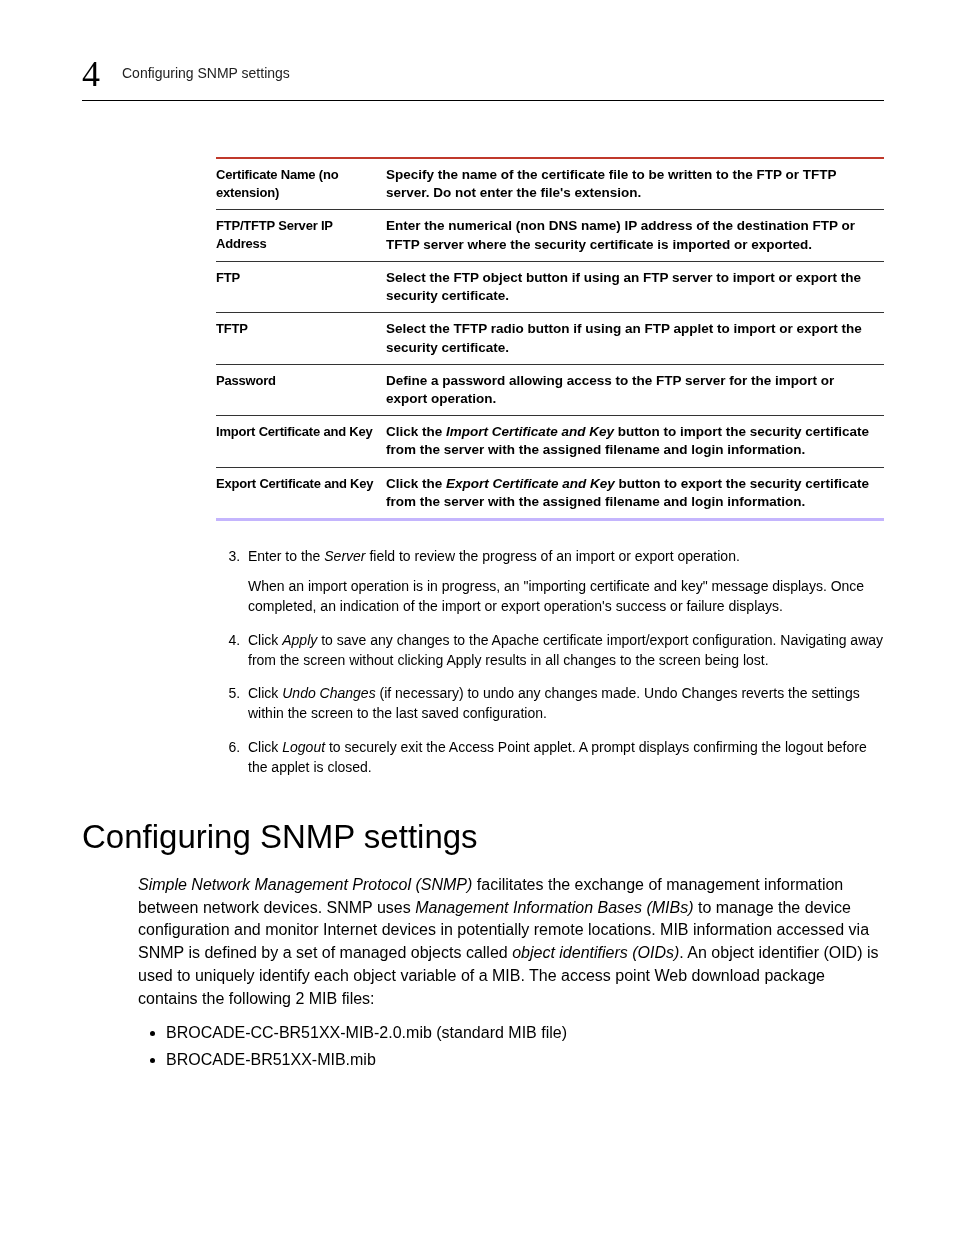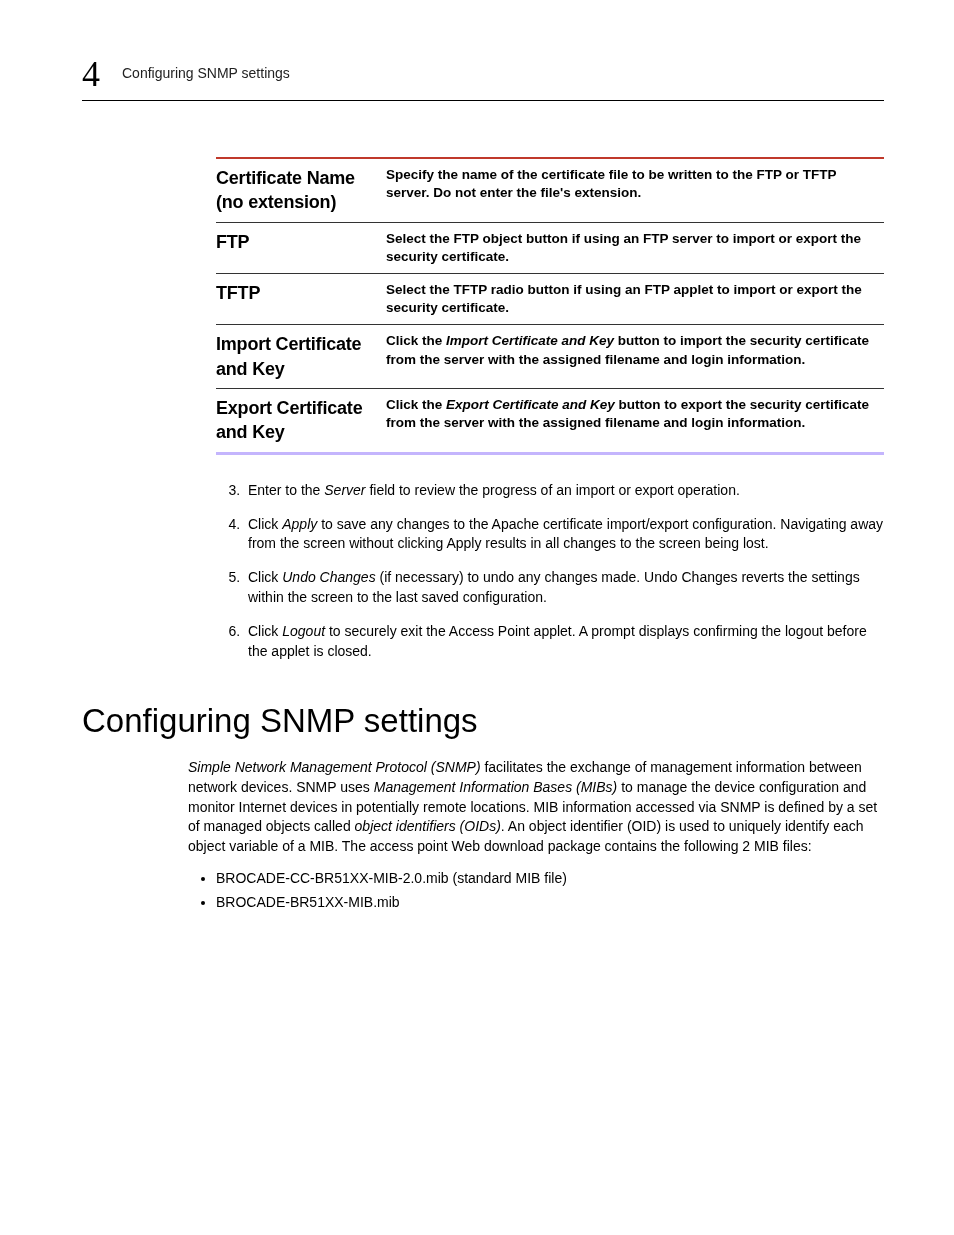--- a/index.html
+++ b/index.html
@@ -56,21 +56,21 @@
     vertical-align: top;
     line-height: 1.35;
     font-weight: bold;
   }
   table.defs td.k {
     width: 160px;
     font-family: Arial, Helvetica, sans-serif;
     font-weight: bold;
     font-stretch: condensed;
     letter-spacing: -0.2px;
-    font-size: 18px;
+    font-size: 13px;
     padding-right: 10px;
   }
   table.defs tr:last-child td {
     border-bottom: 3px solid #c4b5fd;
   }
 
   ol.steps {
     margin: 26px 0 0 134px;
     padding: 0 0 0 28px;
     font-size: 14px;
@@ -87,22 +87,22 @@
   h1.section {
     font-family: Arial, Helvetica, sans-serif;
     font-weight: 400;
     font-stretch: condensed;
     font-size: 33px;
     letter-spacing: 0px;
     margin: 40px 0 18px 0;
   }
 
   .body-block {
-    margin-left: 106px;
-    font-size: 14px;
+    margin-left: 56px;
+    font-size: 16px;
     line-height: 1.42;
   }
   .body-block p { margin: 0 0 12px 0; }
   ul.bullets {
     list-style: disc;
     margin: 4px 0 0 0;
     padding-left: 28px;
   }
   ul.bullets li { margin-bottom: 4px; }
 
@@ -120,42 +120,51 @@
   <hr class="header-rule">
 
   <div class="tbl-wrap">
     <table class="defs">
       <tbody>
           <tr>
         <td class="k">Certificate Name (no extension)</td>
         <td>Specify the name of the certificate file to be written to the FTP or TFTP server. Do not enter the file's extension.</td>
       </tr>
       <tr>
+        <td class="k">FTP/TFTP Server IP Address</td>
+        <td>Enter the numerical (non DNS name) IP address of the destination FTP or TFTP server where the security certificate is imported or exported.</td>
+      </tr>
+      <tr>
         <td class="k">FTP</td>
         <td>Select the FTP object button if using an FTP server to import or export the security certificate.</td>
       </tr>
       <tr>
         <td class="k">TFTP</td>
         <td>Select the TFTP radio button if using an FTP applet to import or export the security certificate.</td>
+      </tr>
+      <tr>
+        <td class="k">Password</td>
+        <td>Define a password allowing access to the FTP server for the import or export operation.</td>
       </tr>
       <tr>
         <td class="k">Import Certificate and Key</td>
         <td><span>Click the </span><span class="ital">Import Certificate and Key</span><span> button to import the security certificate from the server with the assigned filename and login information.</span></td>
       </tr>
       <tr>
         <td class="k">Export Certificate and Key</td>
         <td><span>Click the </span><span class="ital">Export Certificate and Key</span><span> button to export the security certificate from the server with the assigned filename and login information.</span></td>
       </tr>
     </tbody>
       </table>
   </div>
 
   <ol class="steps" start="3">
     <li>
       <span>Enter to the </span><span class="ital">Server</span><span> field to review the progress of an import or export operation.</span>
+      <p>When an import operation is in progress, an "importing certificate and key" message displays. Once completed, an indication of the import or export operation's success or failure displays.</p>
     </li>
     <li>
       <span>Click </span><span class="ital">Apply</span><span> to save any changes to the Apache certificate import/export configuration. Navigating away from the screen without clicking Apply results in all changes to the screen being lost.</span>
     </li>
     <li>
       <span>Click </span><span class="ital">Undo Changes</span><span> (if necessary) to undo any changes made. Undo Changes reverts the settings within the screen to the last saved configuration.</span>
     </li>
     <li>
       <span>Click </span><span class="ital">Logout</span><span> to securely exit the Access Point applet. A prompt displays confirming the logout before the applet is closed.</span>
     </li>

